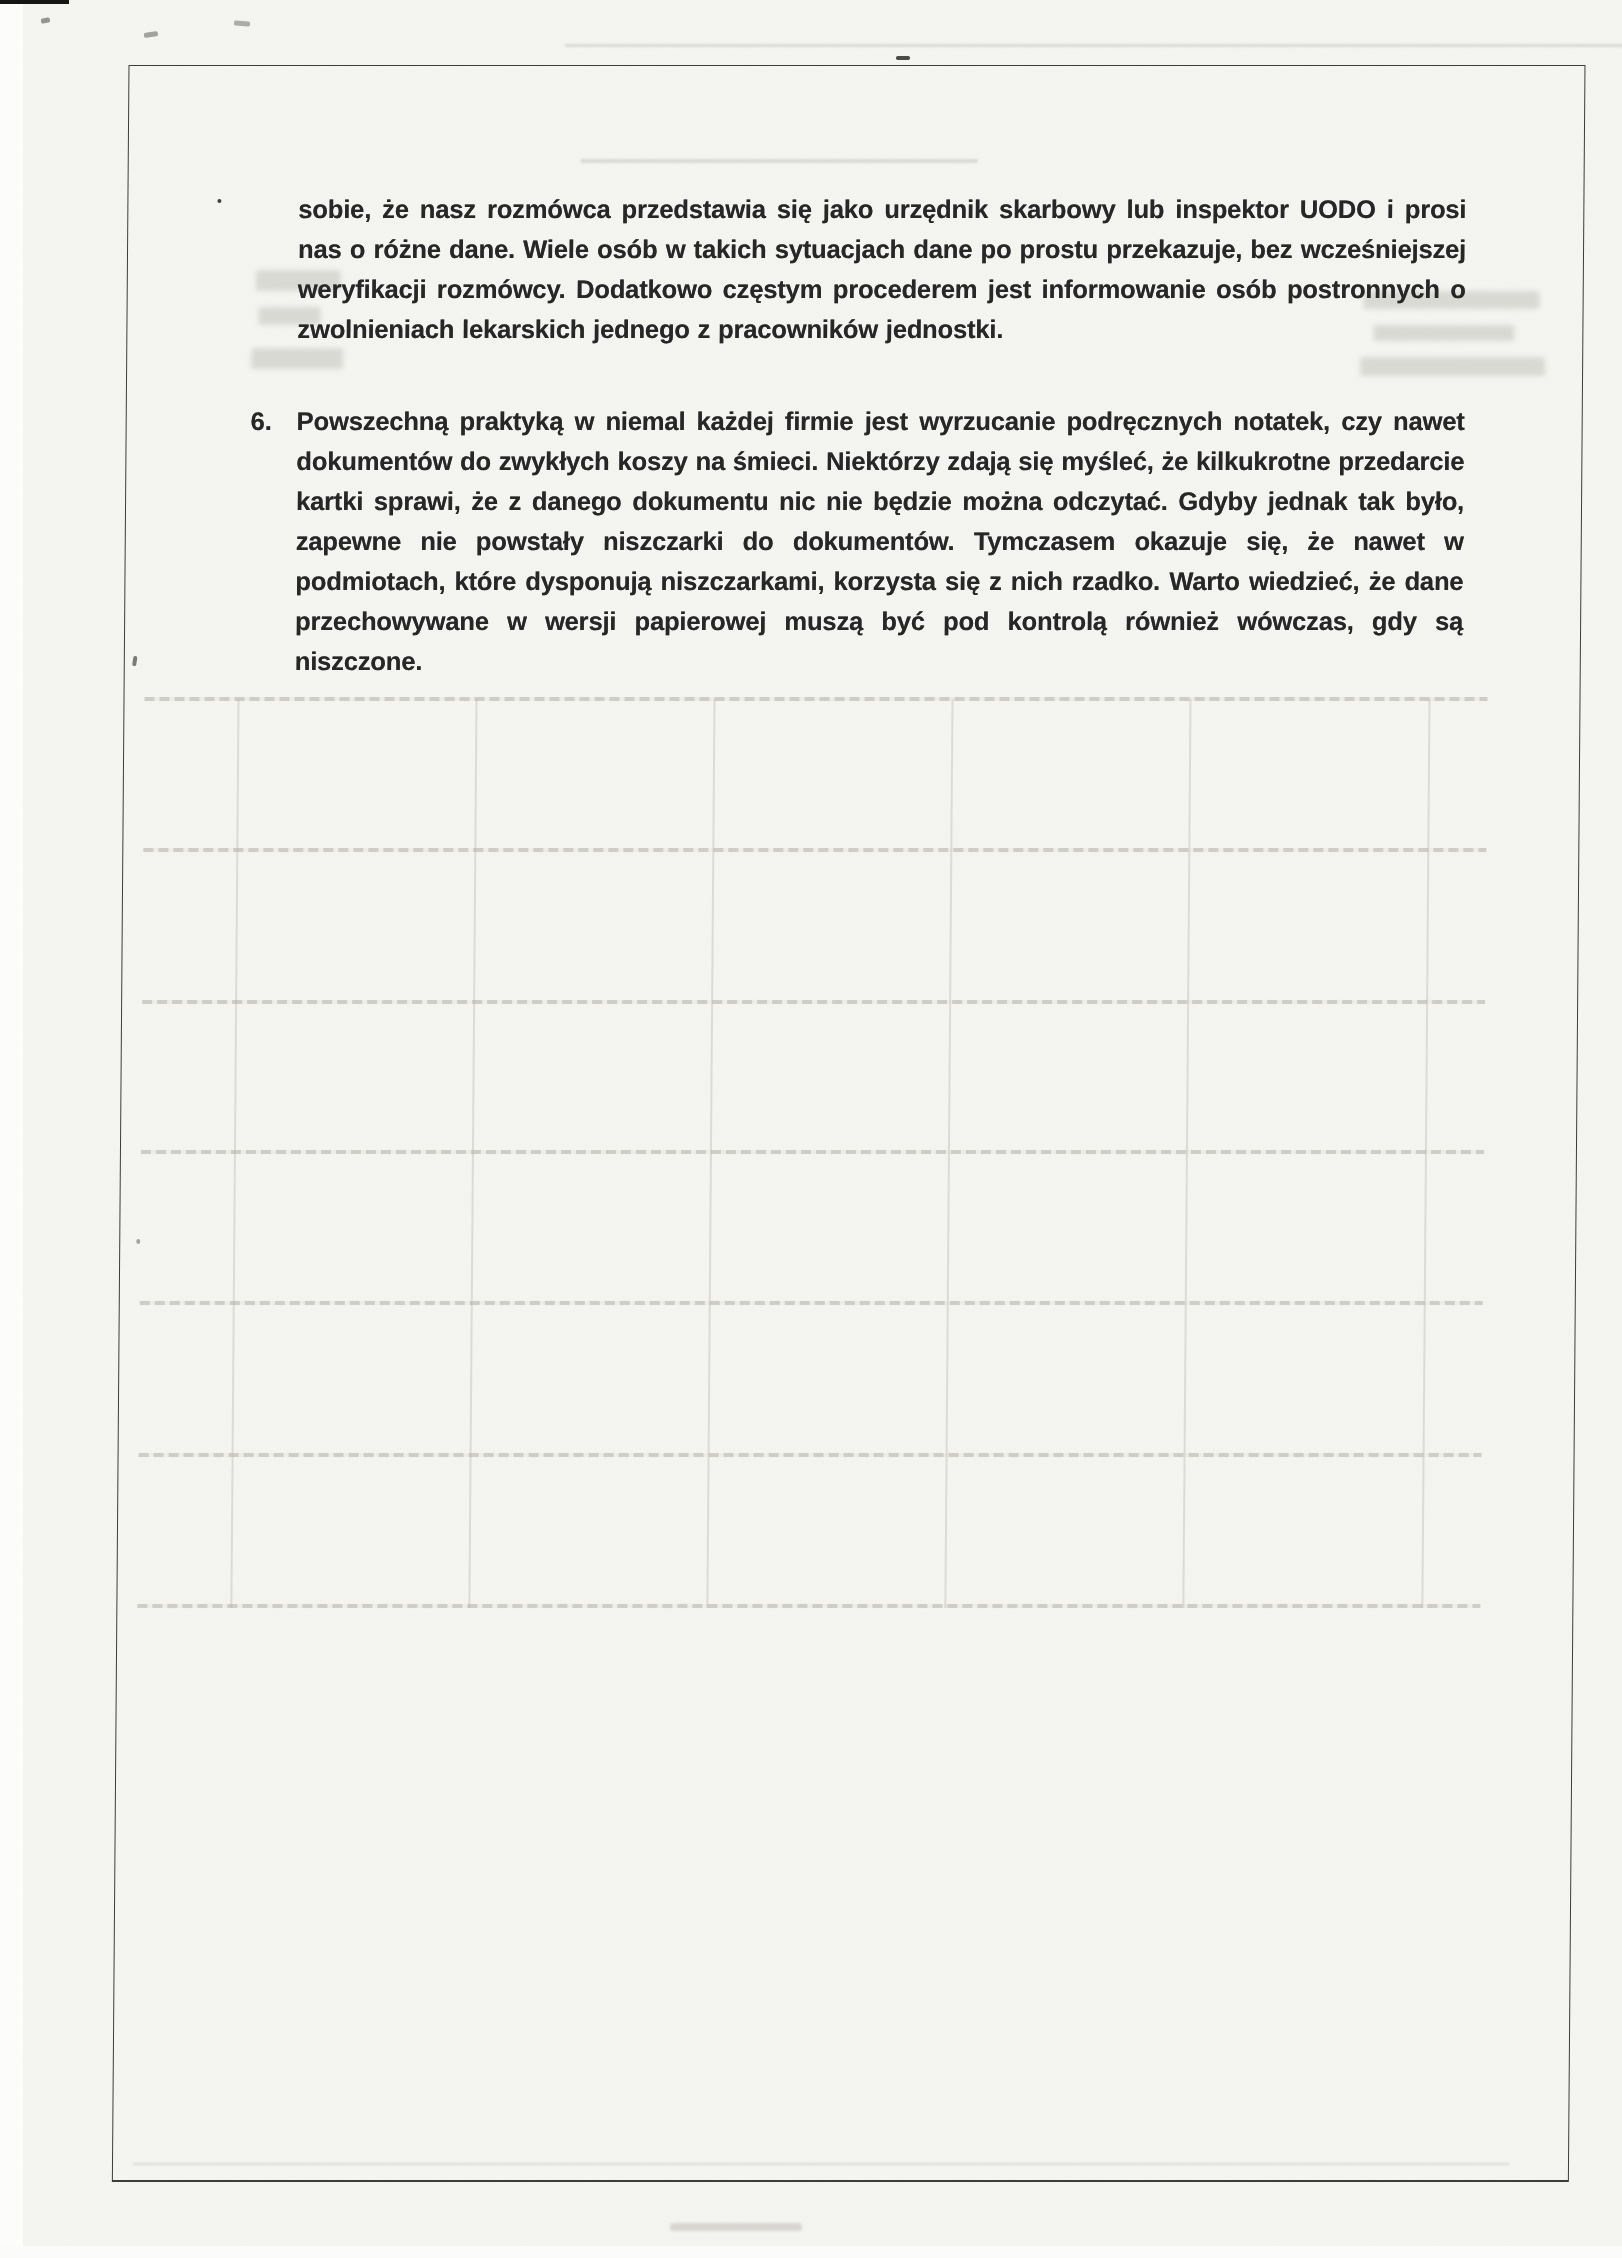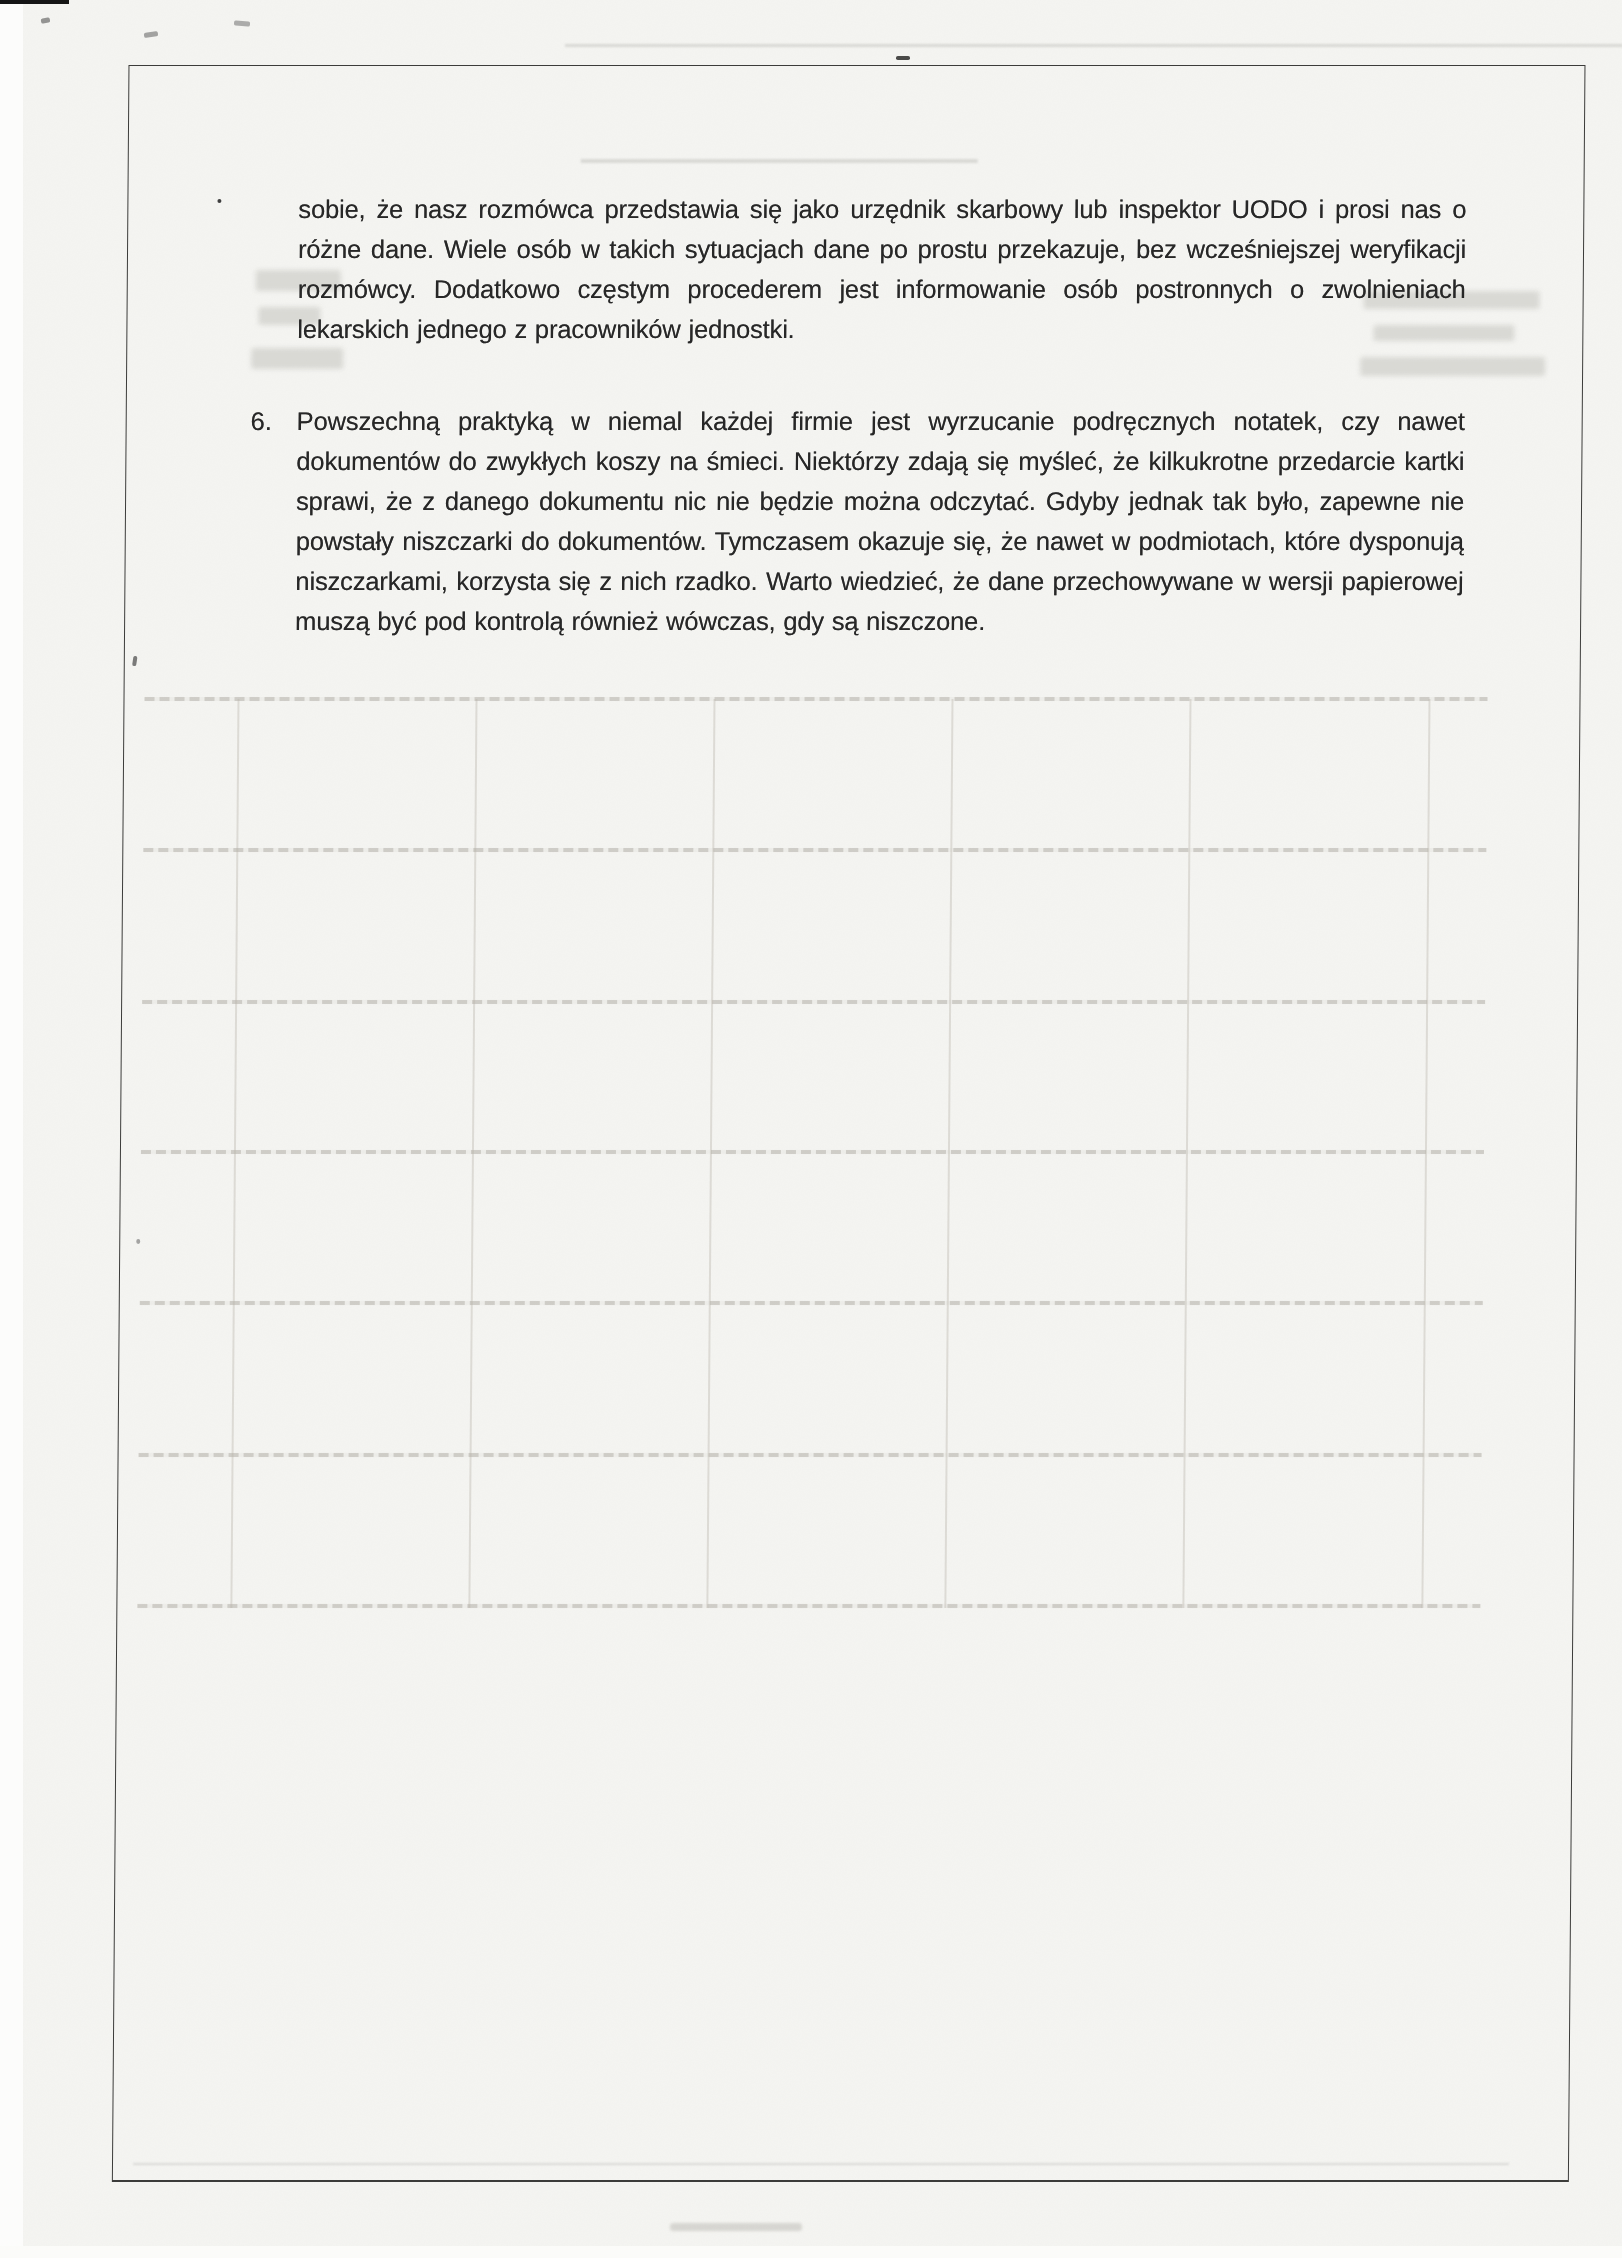--- a/index.html
+++ b/index.html
@@ -1,21 +1,21 @@
 <!DOCTYPE html>
 <html style="font-size:14px"><head>
 <meta charset="utf-8">
 <style>
   html,body{margin:0;padding:0;}
   body{
     width:1622px;height:2258px;position:relative;overflow:hidden;
     background:#f5f5f2;
     font-family:"Liberation Sans",sans-serif;
   }
-  .page{position:absolute;inset:0;}
+  .page{position:absolute;inset:0;font-weight:bold;}
   .noise-svg{position:absolute;left:0;top:0;pointer-events:none;}
   
   .left-strip{position:absolute;left:0;top:0;width:23px;height:2258px;background:#fcfcfb;}
   .bottom-strip{position:absolute;left:0;bottom:0;width:1622px;height:12.4px;background:#fbfbf9;}
   
   .skew{position:absolute;inset:0;transform:skewX(-0.45deg);transform-origin:0 0;}
   .frame{
     position:absolute;left:129px;top:65px;width:1457px;height:2117px;
     box-sizing:border-box;border:1.8px solid #3c3c3a;border-bottom-width:2.6px;
     background:rgba(244,244,241,0.35);

